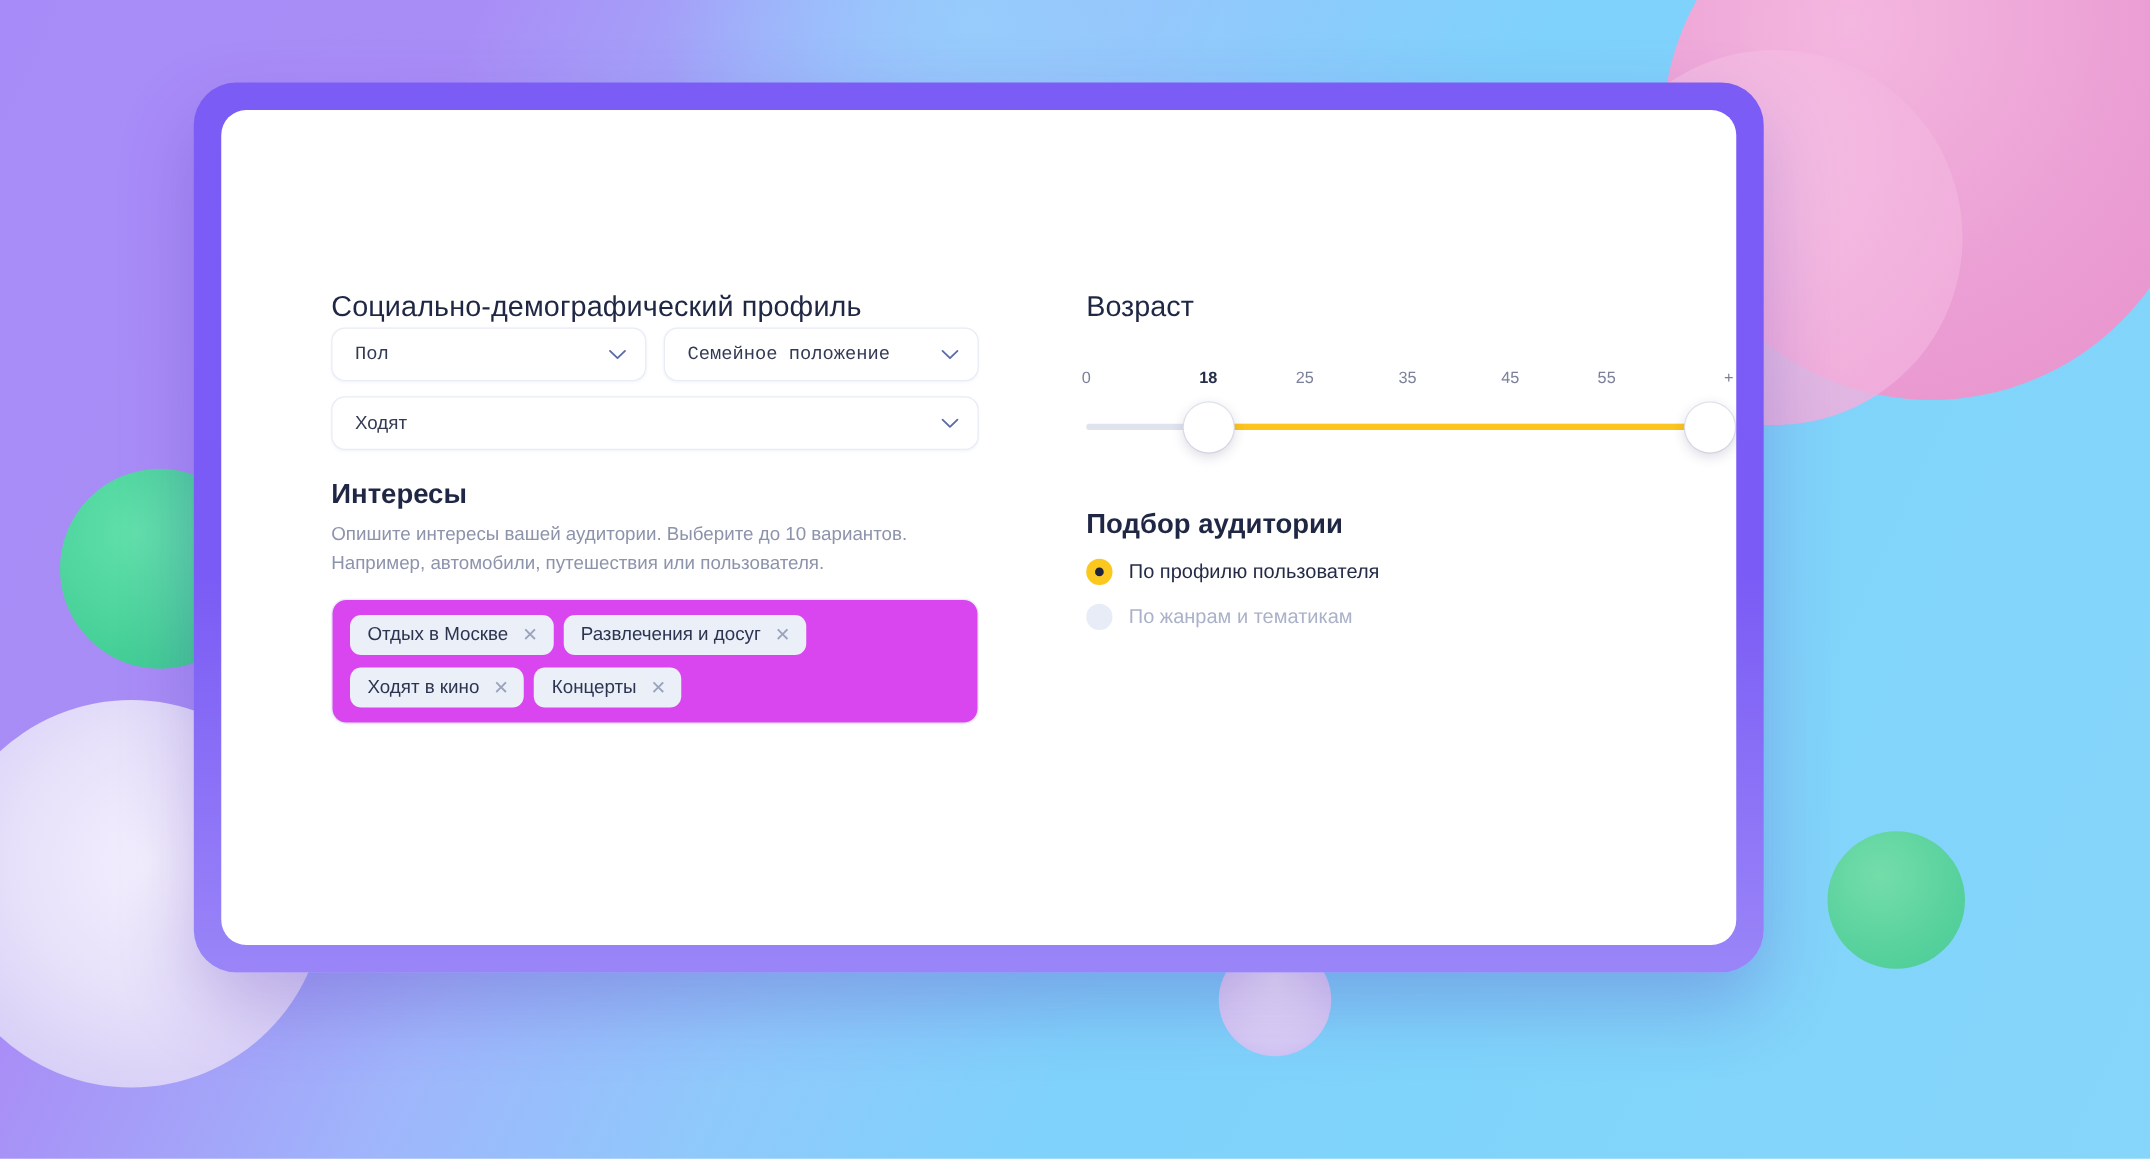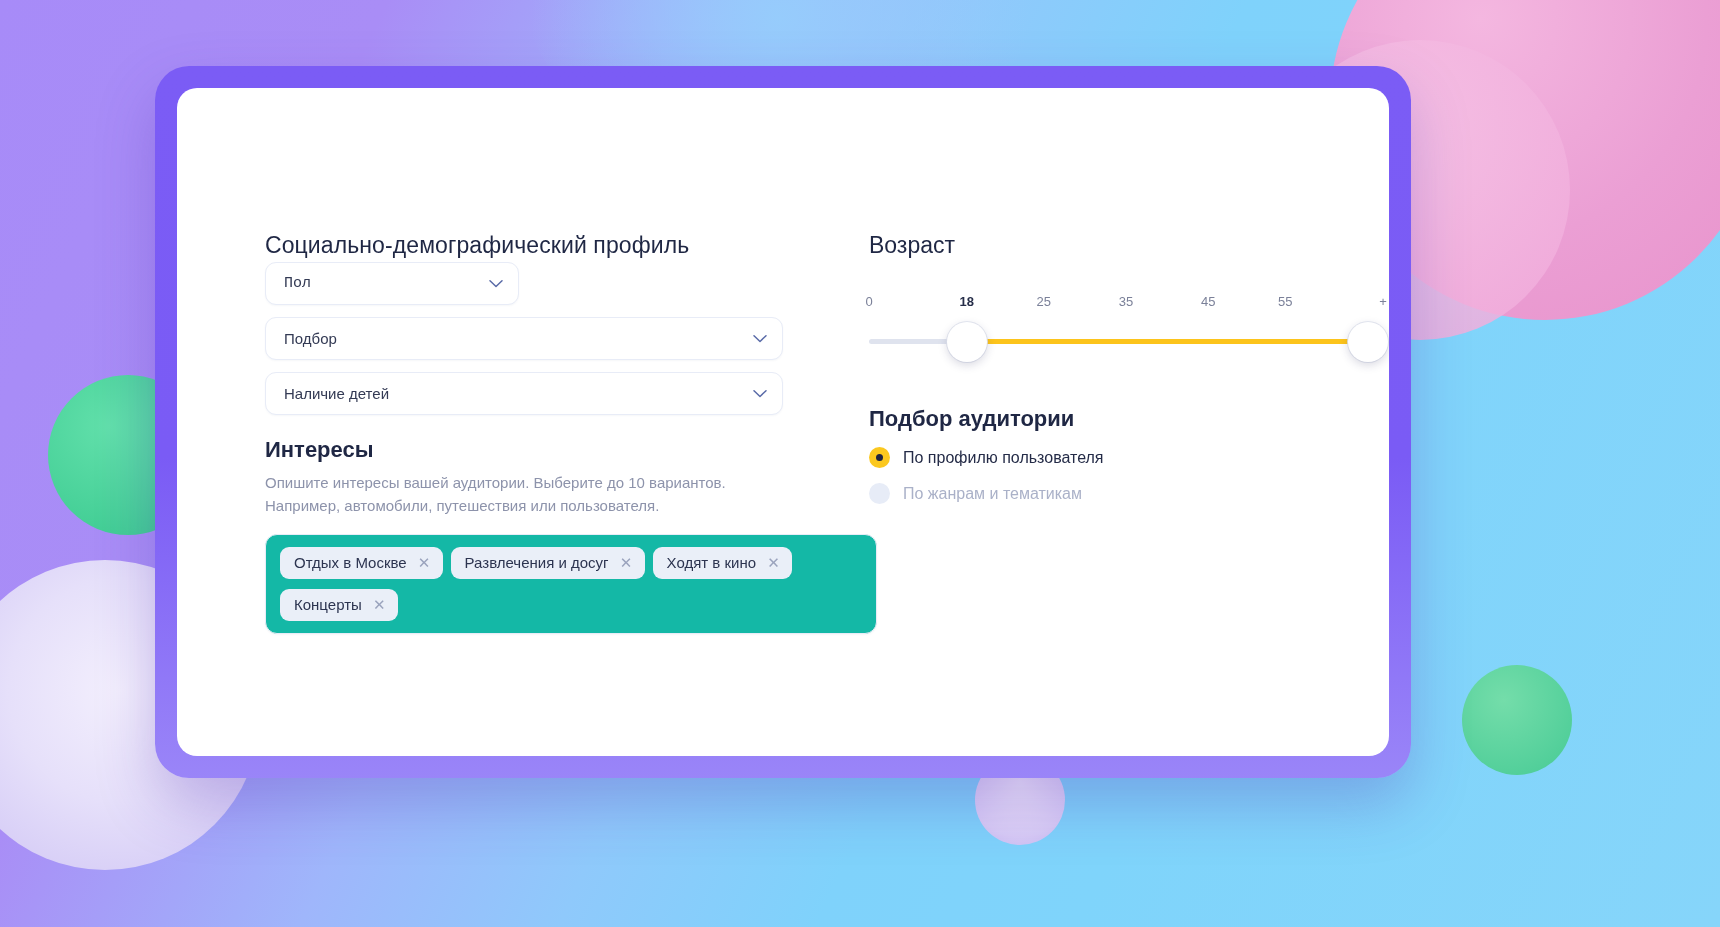--- a/index.html
+++ b/index.html
@@ -131,24 +131,24 @@
     transform: translateY(-50%);
     width: 14px; height: 9px;
     pointer-events: none;
   }
   .chev svg { display: block; }
 
   
   .chips-box {
     border: 1px solid #e8ecf7;
     border-radius: 12px;
-    background: #14b8a6;
+    background: #d946ef;
     box-shadow: 0 1px 2px rgba(30,40,90,.04);
     padding: 12px 12px 12px 14px;
-    width: 612px;
+    width: 518px;
     display: flex; flex-wrap: wrap;
     gap: 10px 8px;
   }
   .chip {
     background: #eaeff8;
     border-radius: 9px;
     height: 32px;
     display: inline-flex; align-items: center;
     padding: 0 12px 0 14px;
     font-size: 15px;
@@ -243,43 +243,41 @@
 
           <div class="field-row">
             <div class="select half">
               <span>Пол</span>
               <span class="chev">
                 <svg width="14" height="9" viewBox="0 0 14 9" fill="none">
                     <path d="M1 1.2 7 7 13 1.2" stroke="#5a6ba8" stroke-width="1.5" stroke-linecap="round" stroke-linejoin="round"></path>
                   </svg>
               </span>
             </div>
-          </div>
-
-          <div class="field-row">
-            <div class="select full">
-              <span>Подбор</span>
+            <div class="select half">
+              <span>Семейное положение</span>
               <span class="chev">
                 <svg width="14" height="9" viewBox="0 0 14 9" fill="none">
                     <path d="M1 1.2 7 7 13 1.2" stroke="#5a6ba8" stroke-width="1.5" stroke-linecap="round" stroke-linejoin="round"></path>
                   </svg>
               </span>
             </div>
           </div>
 
           <div class="field-row">
             <div class="select full">
-              <span>Наличие детей</span>
+              <span>Ходят</span>
               <span class="chev">
                 <svg width="14" height="9" viewBox="0 0 14 9" fill="none">
                     <path d="M1 1.2 7 7 13 1.2" stroke="#5a6ba8" stroke-width="1.5" stroke-linecap="round" stroke-linejoin="round"></path>
                   </svg>
               </span>
             </div>
           </div>
+
 
           <h3 class="sub-title">Интересы</h3>
           <div class="hint">
             <div>Опишите интересы вашей аудитории. Выберите до 10 вариантов.</div>
             <div>Например, автомобили, путешествия или пользователя.</div>
           </div>
 
           <div class="chips-box">
             <span class="chip">
               <span>Отдых в Москве</span>

